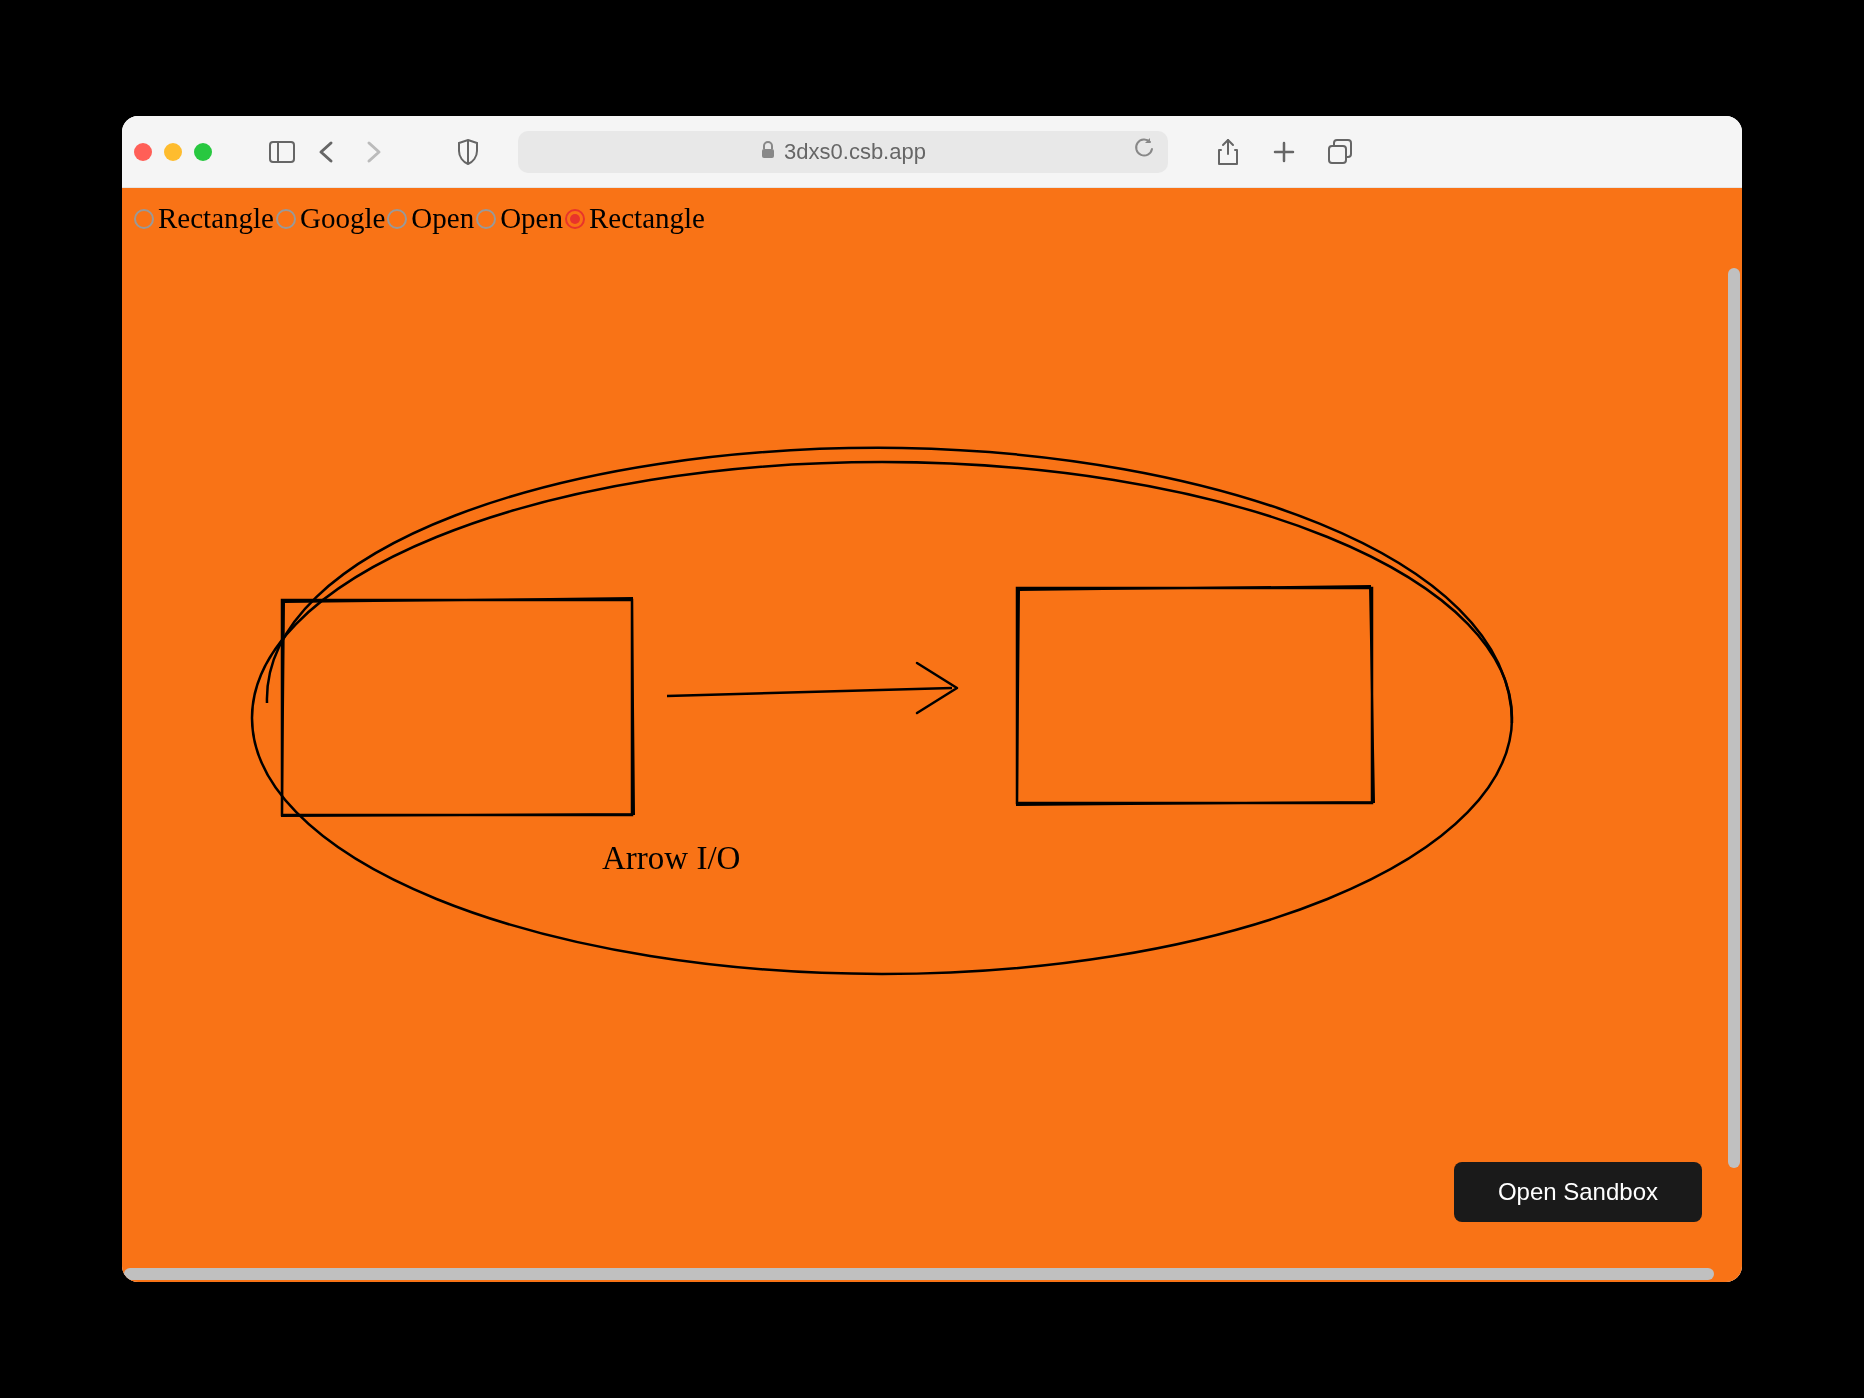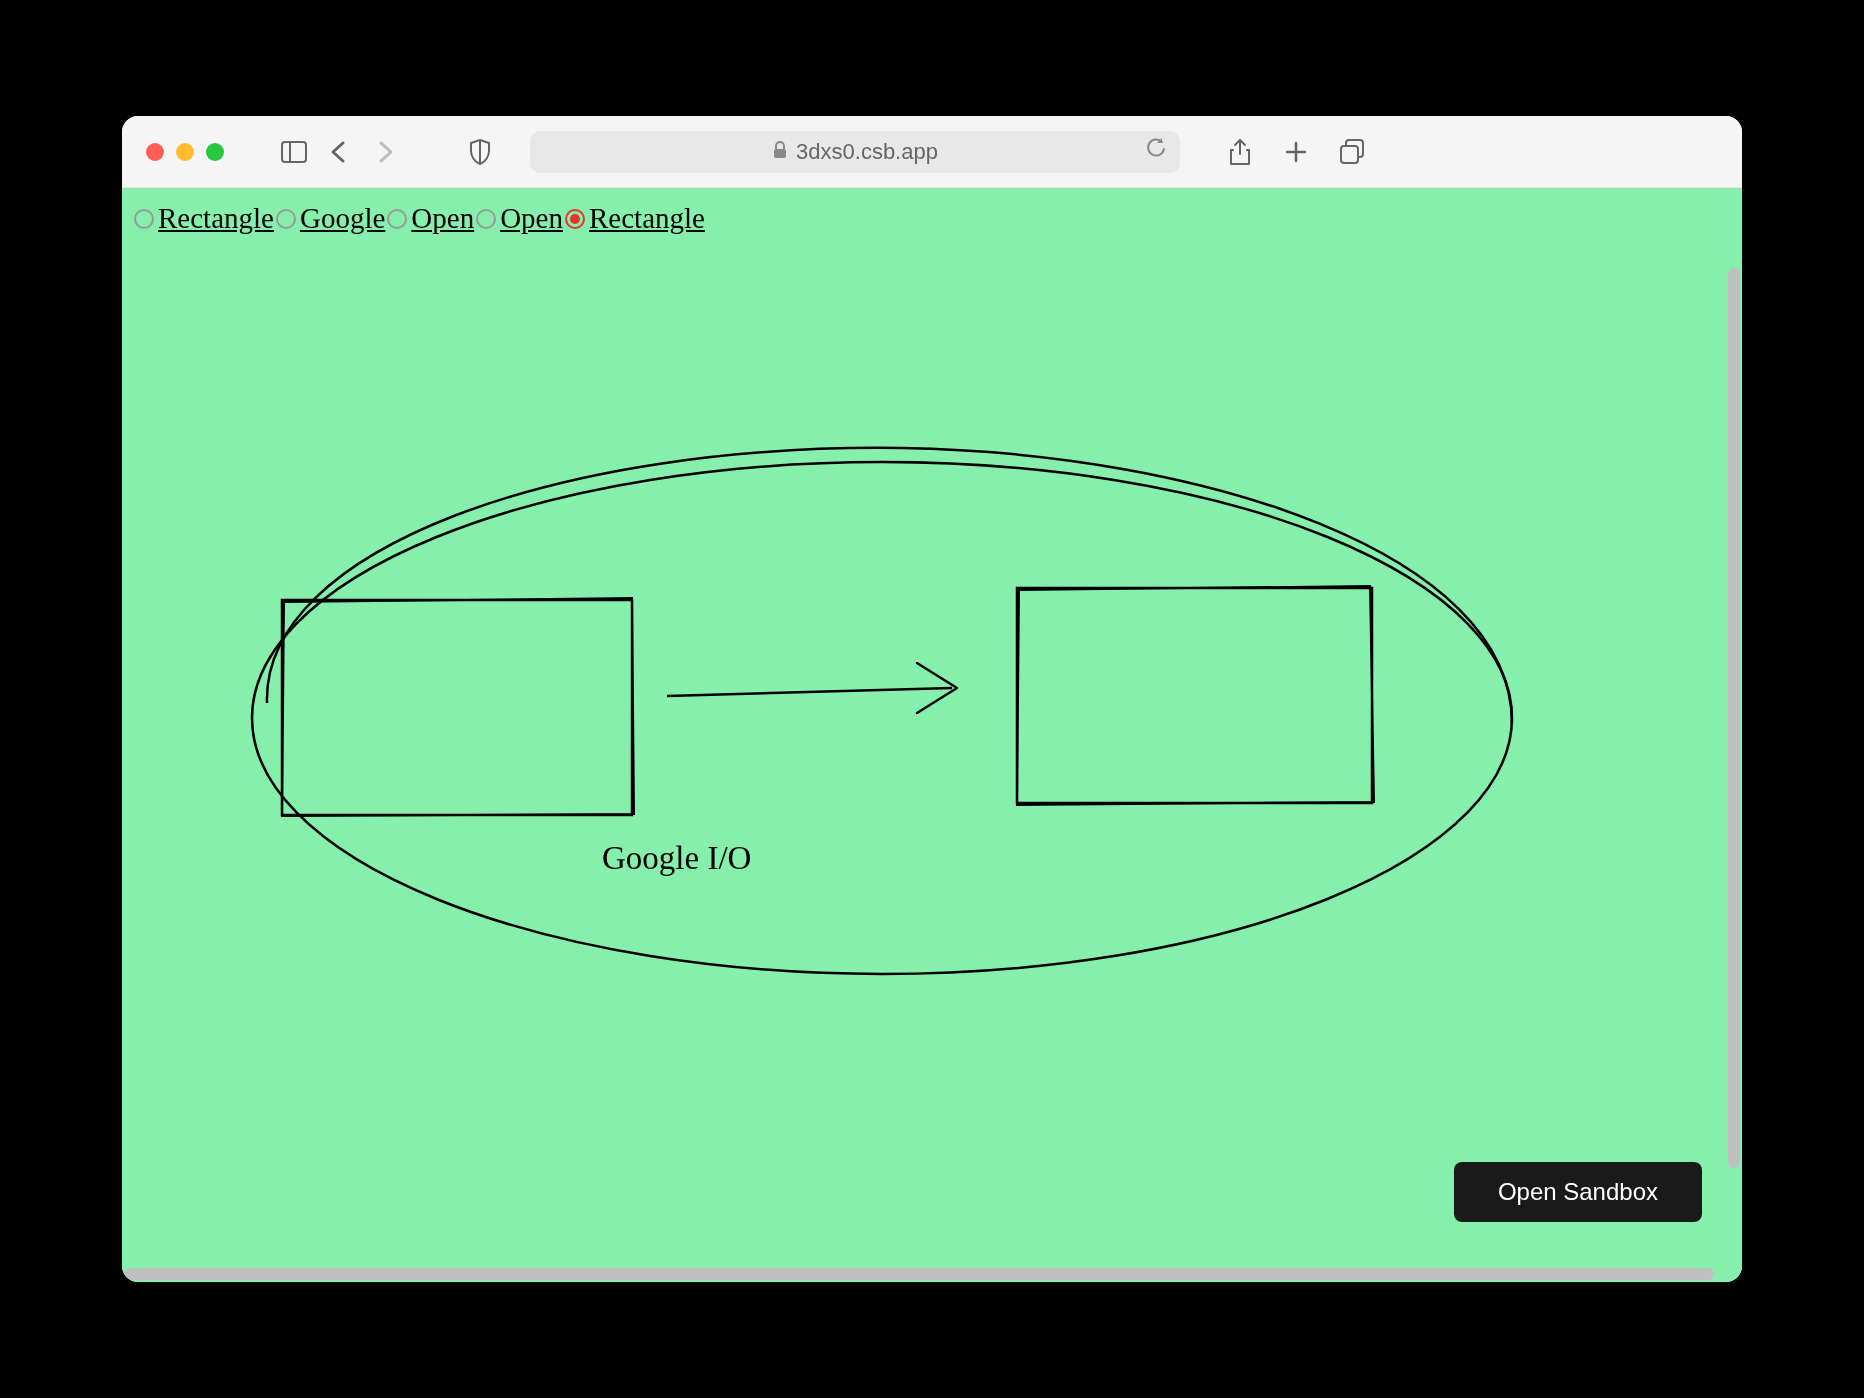--- a/index.html
+++ b/index.html
@@ -21,21 +21,21 @@
       box-shadow: 0 20px 60px rgba(0,0,0,0.5);
       display: flex;
       flex-direction: column;
       position: relative;
     }
     .title-bar {
       height: 72px;
       background: #f5f5f5;
       display: flex;
       align-items: center;
-      padding: 0 24px;
+      padding: 0 12px;
       gap: 16px;
       border-bottom: 1px solid #e5e5e5;
     }
     .traffic-lights {
       display: flex;
       gap: 12px;
       margin-right: 40px;
     }
     .traffic-light {
       width: 18px;
@@ -77,24 +77,23 @@
       position: absolute;
       right: 14px;
     }
     .right-icons {
       display: flex;
       gap: 28px;
       margin-left: 30px;
     }
     .content-area {
       flex: 1;
-      background: #86efac;
+      background: #f97316;
       position: relative;
       overflow: hidden;
-      text-decoration: underline;
     }
     .tool-bar {
       padding: 14px 12px;
       display: flex;
       align-items: center;
       font-family: 'Times New Roman', serif;
       font-size: 29px;
       color: #000;
     }
     .radio-wrap {
@@ -276,21 +275,21 @@
 
         <rect x="160" y="352" width="350" height="215" fill="none" stroke="#000" stroke-width="2.5"></rect>
         <path d="M 162 354 L 510 350 L 512 566 L 160 568 Z" fill="none" stroke="#000" stroke-width="2"></path>
 
         <rect x="895" y="340" width="355" height="215" fill="none" stroke="#000" stroke-width="2.5"></rect>
         <path d="M 897 342 L 1248 338 L 1252 554 L 895 557 Z" fill="none" stroke="#000" stroke-width="2"></path>
 
         <line x1="545" y1="448" x2="830" y2="440" stroke="#000" stroke-width="2.5"></line>
         <polyline points="795,415 835,440 795,465" fill="none" stroke="#000" stroke-width="2.5" stroke-linecap="round" stroke-linejoin="round"></polyline>
       </svg>
-      <div class="sketch-text" style="left:480px; top:592px;">Google I/O</div>
+      <div class="sketch-text" style="left:480px; top:592px;">Arrow I/O</div>
     </div>
 
     <div class="open-sandbox">Open Sandbox</div>
 
     <div class="vscroll"></div>
     <div class="hscroll"></div>
   </div>
 
 </div>
 

